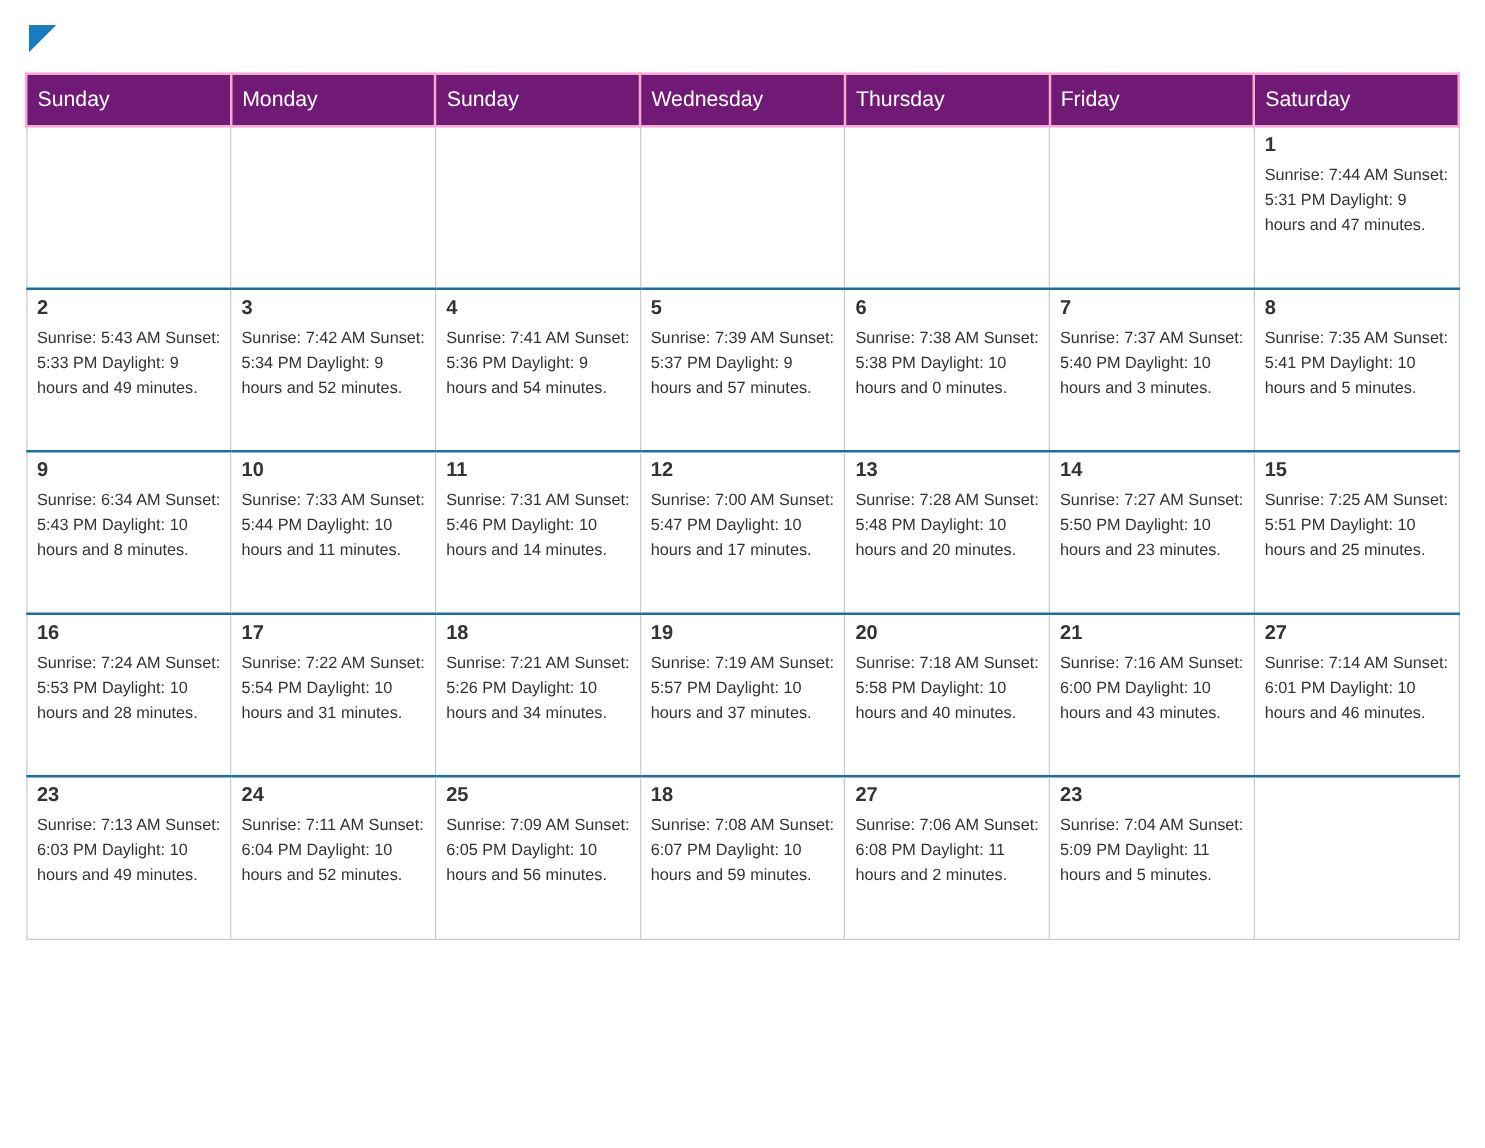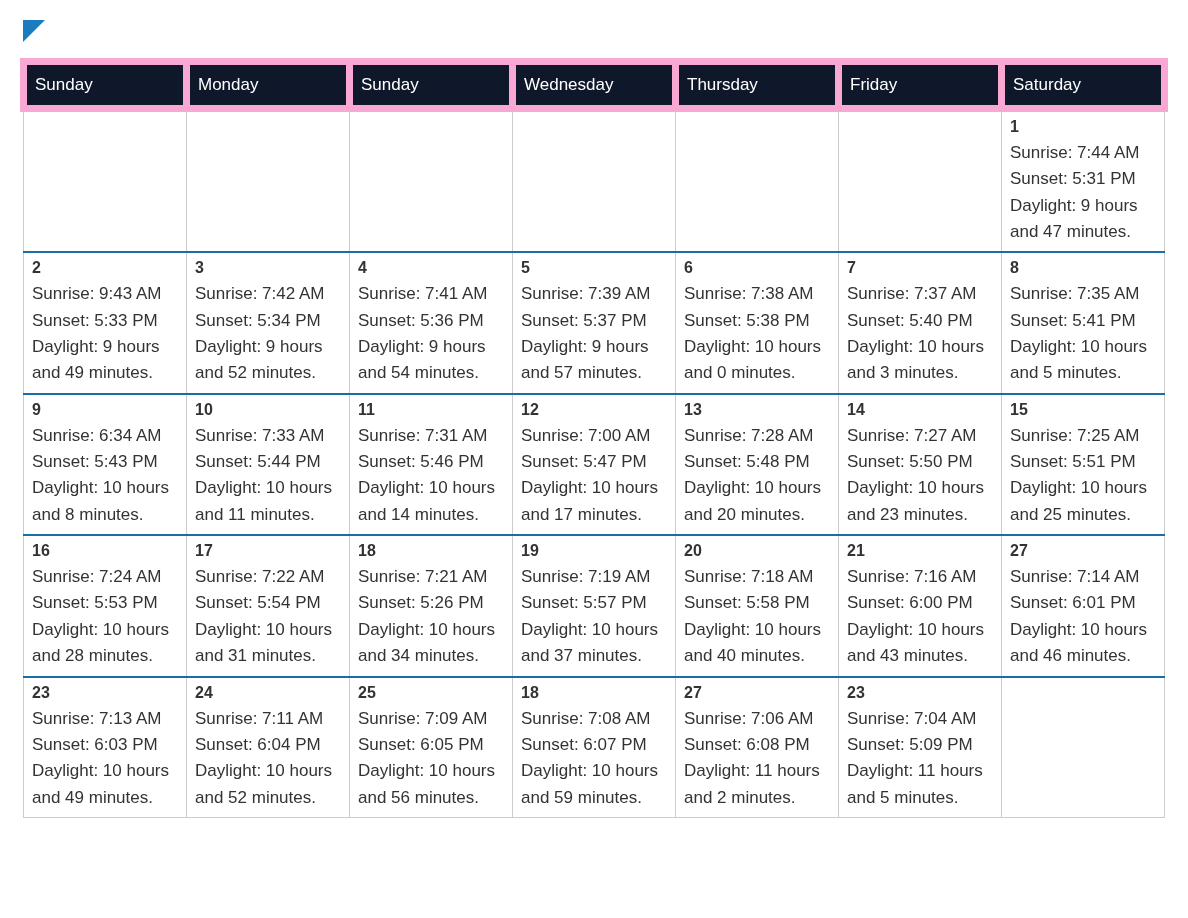--- a/index.html
+++ b/index.html
@@ -29,27 +29,27 @@
       font-size: 20px;
       color: #444;
       margin-top: 4px;
     }
     .calendar {
       width: 100%;
       border-collapse: collapse;
       table-layout: fixed;
     }
     .calendar th {
-      background-color: #0f172a;
+      background-color: #701a75;
       color: #fff;
       font-size: 17px;
       font-weight: normal;
       padding: 10px 8px;
       text-align: left;
-      border: 7px solid #f9a8d4;
+      border: 2px solid #f9a8d4;
     }
     .calendar td {
       vertical-align: top;
       border: 1px solid #ccc;
       padding: 6px 8px;
       height: 130px;
       font-size: 13px;
       color: #333;
       background: #fff;
     }
@@ -59,21 +59,21 @@
     .calendar tr + tr td {
       border-top: 2px solid #1a6ea8;
     }
     .day-number {
       font-size: 16px;
       font-weight: bold;
       margin-bottom: 4px;
       display: block;
     }
     .day-info {
-      font-size: 17px;
+      font-size: 13px;
       line-height: 1.55;
       color: #333;
     }
     .empty-cell {
       background: #f9f9f9;
     }
     .logo-stack {
       display: flex;
       flex-direction: column;
     }
@@ -149,21 +149,21 @@
           <span class="day-number">1</span>
           <div class="day-info">Sunrise: 7:44 AM
 Sunset: 5:31 PM
 Daylight: 9 hours
 and 47 minutes.</div>
         </td>
       </tr>
       <tr>
         <td>
           <span class="day-number">2</span>
-          <div class="day-info">Sunrise: 9:43 AM
+          <div class="day-info">Sunrise: 5:43 AM
 Sunset: 5:33 PM
 Daylight: 9 hours
 and 49 minutes.</div>
         </td>
         <td>
           <span class="day-number">3</span>
           <div class="day-info">Sunrise: 7:42 AM
 Sunset: 5:34 PM
 Daylight: 9 hours
 and 52 minutes.</div>

